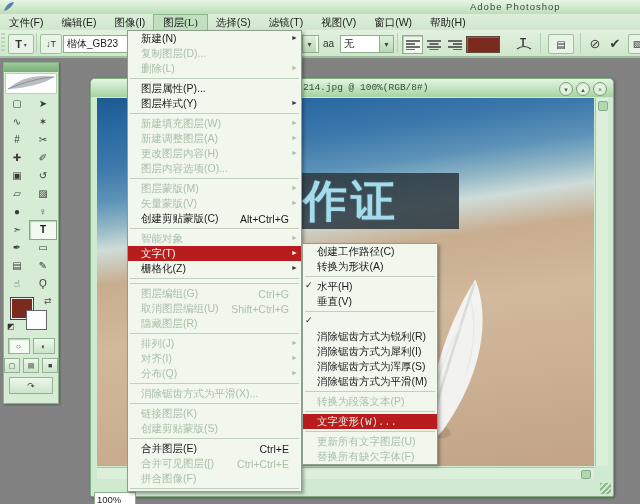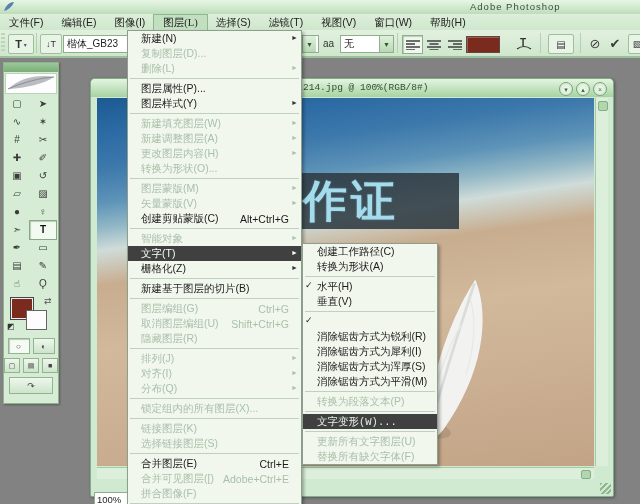--- a/index.html
+++ b/index.html
@@ -92,21 +92,21 @@
   #layer-menu{left:127px;top:30px;width:173px;z-index:10;}
   #text-submenu{left:302px;top:243px;width:134px;z-index:11;}
   .mi{position:relative;height:15px;display:flex;align-items:center;padding:0 4px 0 13px;font-size:10.5px;cursor:default;text-align:center;}
   #text-submenu .mi{padding-left:14px;font-size:10.5px;}
   .mi .lab{white-space:nowrap;overflow:hidden;}
   .mi .sc{margin-left:auto;padding:0 8px 0 6px;white-space:nowrap;}
   .mi .arr{position:absolute;right:3px;top:3px;font-size:7px;color:#333;}
   .mi .chk{position:absolute;left:2px;top:1px;font-size:9px;color:#222;}
   .mi.dis{color:#a9c0a9;}
   .mi.dis .arr{color:#a9c0a9;}
-  .mi.hl{background:#404040;color:#f6fbf4;}
+  .mi.hl{background:#b91c1c;color:#f6fbf4;}
   .mi.hl .arr{color:#f6fbf4;}
   .mi.hl.dis{color:#e4f0e2;font-family:Liberation Mono, monospace;}
   .msep{height:5px;position:relative;}
   .msep::after{content:"";position:absolute;left:2px;right:2px;top:2px;height:1px;background:#c0d0bf;}
   svg{display:block;}
 </style>
 </head>
 <body>
 
 <div class="abs titlebar">
@@ -350,21 +350,21 @@
     </div>
     <div class="mi dis">
       <span class="lab">新建调整图层(A)</span>
       <span class="arr">►</span>
     </div>
     <div class="mi dis">
       <span class="lab">更改图层内容(H)</span>
       <span class="arr">►</span>
     </div>
     <div class="mi dis">
-      <span class="lab">转换为形状(O)...</span>
+      <span class="lab">图层内容选项(O)...</span>
     </div>
     <div class="msep"></div>
     <div class="mi dis">
       <span class="lab">图层蒙版(M)</span>
       <span class="arr">►</span>
     </div>
     <div class="mi dis">
       <span class="lab">矢量蒙版(V)</span>
       <span class="arr">►</span>
     </div>
@@ -379,23 +379,20 @@
     </div>
     <div class="mi hl">
       <span class="lab">文字(T)</span>
       <span class="arr">►</span>
     </div>
     <div class="mi">
       <span class="lab">栅格化(Z)</span>
       <span class="arr">►</span>
     </div>
     <div class="msep"></div>
-    <div class="mi">
-      <span class="lab">新建基于图层的切片(B)</span>
-    </div>
     <div class="msep"></div>
     <div class="mi dis">
       <span class="lab">图层编组(G)</span>
       <span class="sc">Ctrl+G</span>
     </div>
     <div class="mi dis">
       <span class="lab">取消图层编组(U)</span>
       <span class="sc">Shift+Ctrl+G</span>
     </div>
     <div class="mi dis">
@@ -409,37 +406,37 @@
     <div class="mi dis">
       <span class="lab">对齐(I)</span>
       <span class="arr">►</span>
     </div>
     <div class="mi dis">
       <span class="lab">分布(Q)</span>
       <span class="arr">►</span>
     </div>
     <div class="msep"></div>
     <div class="mi dis">
-      <span class="lab">锁定组内的所有图层(X)...</span>
+      <span class="lab">消除锯齿方式为平滑(X)...</span>
     </div>
     <div class="msep"></div>
     <div class="mi dis">
       <span class="lab">链接图层(K)</span>
     </div>
     <div class="mi dis">
-      <span class="lab">选择链接图层(S)</span>
+      <span class="lab">创建剪贴蒙版(S)</span>
     </div>
     <div class="msep"></div>
     <div class="mi">
       <span class="lab">合并图层(E)</span>
       <span class="sc">Ctrl+E</span>
     </div>
     <div class="mi dis">
       <span class="lab">合并可见图层([)</span>
-      <span class="sc">Adobe+Ctrl+E</span>
+      <span class="sc">Ctrl+Ctrl+E</span>
     </div>
     <div class="mi dis">
       <span class="lab">拼合图像(F)</span>
     </div>
     <div class="msep"></div>
   </div>
 
 <div class="abs menu" id="text-submenu">
     <div class="mi">
       <span class="lab">创建工作路径(C)</span>

